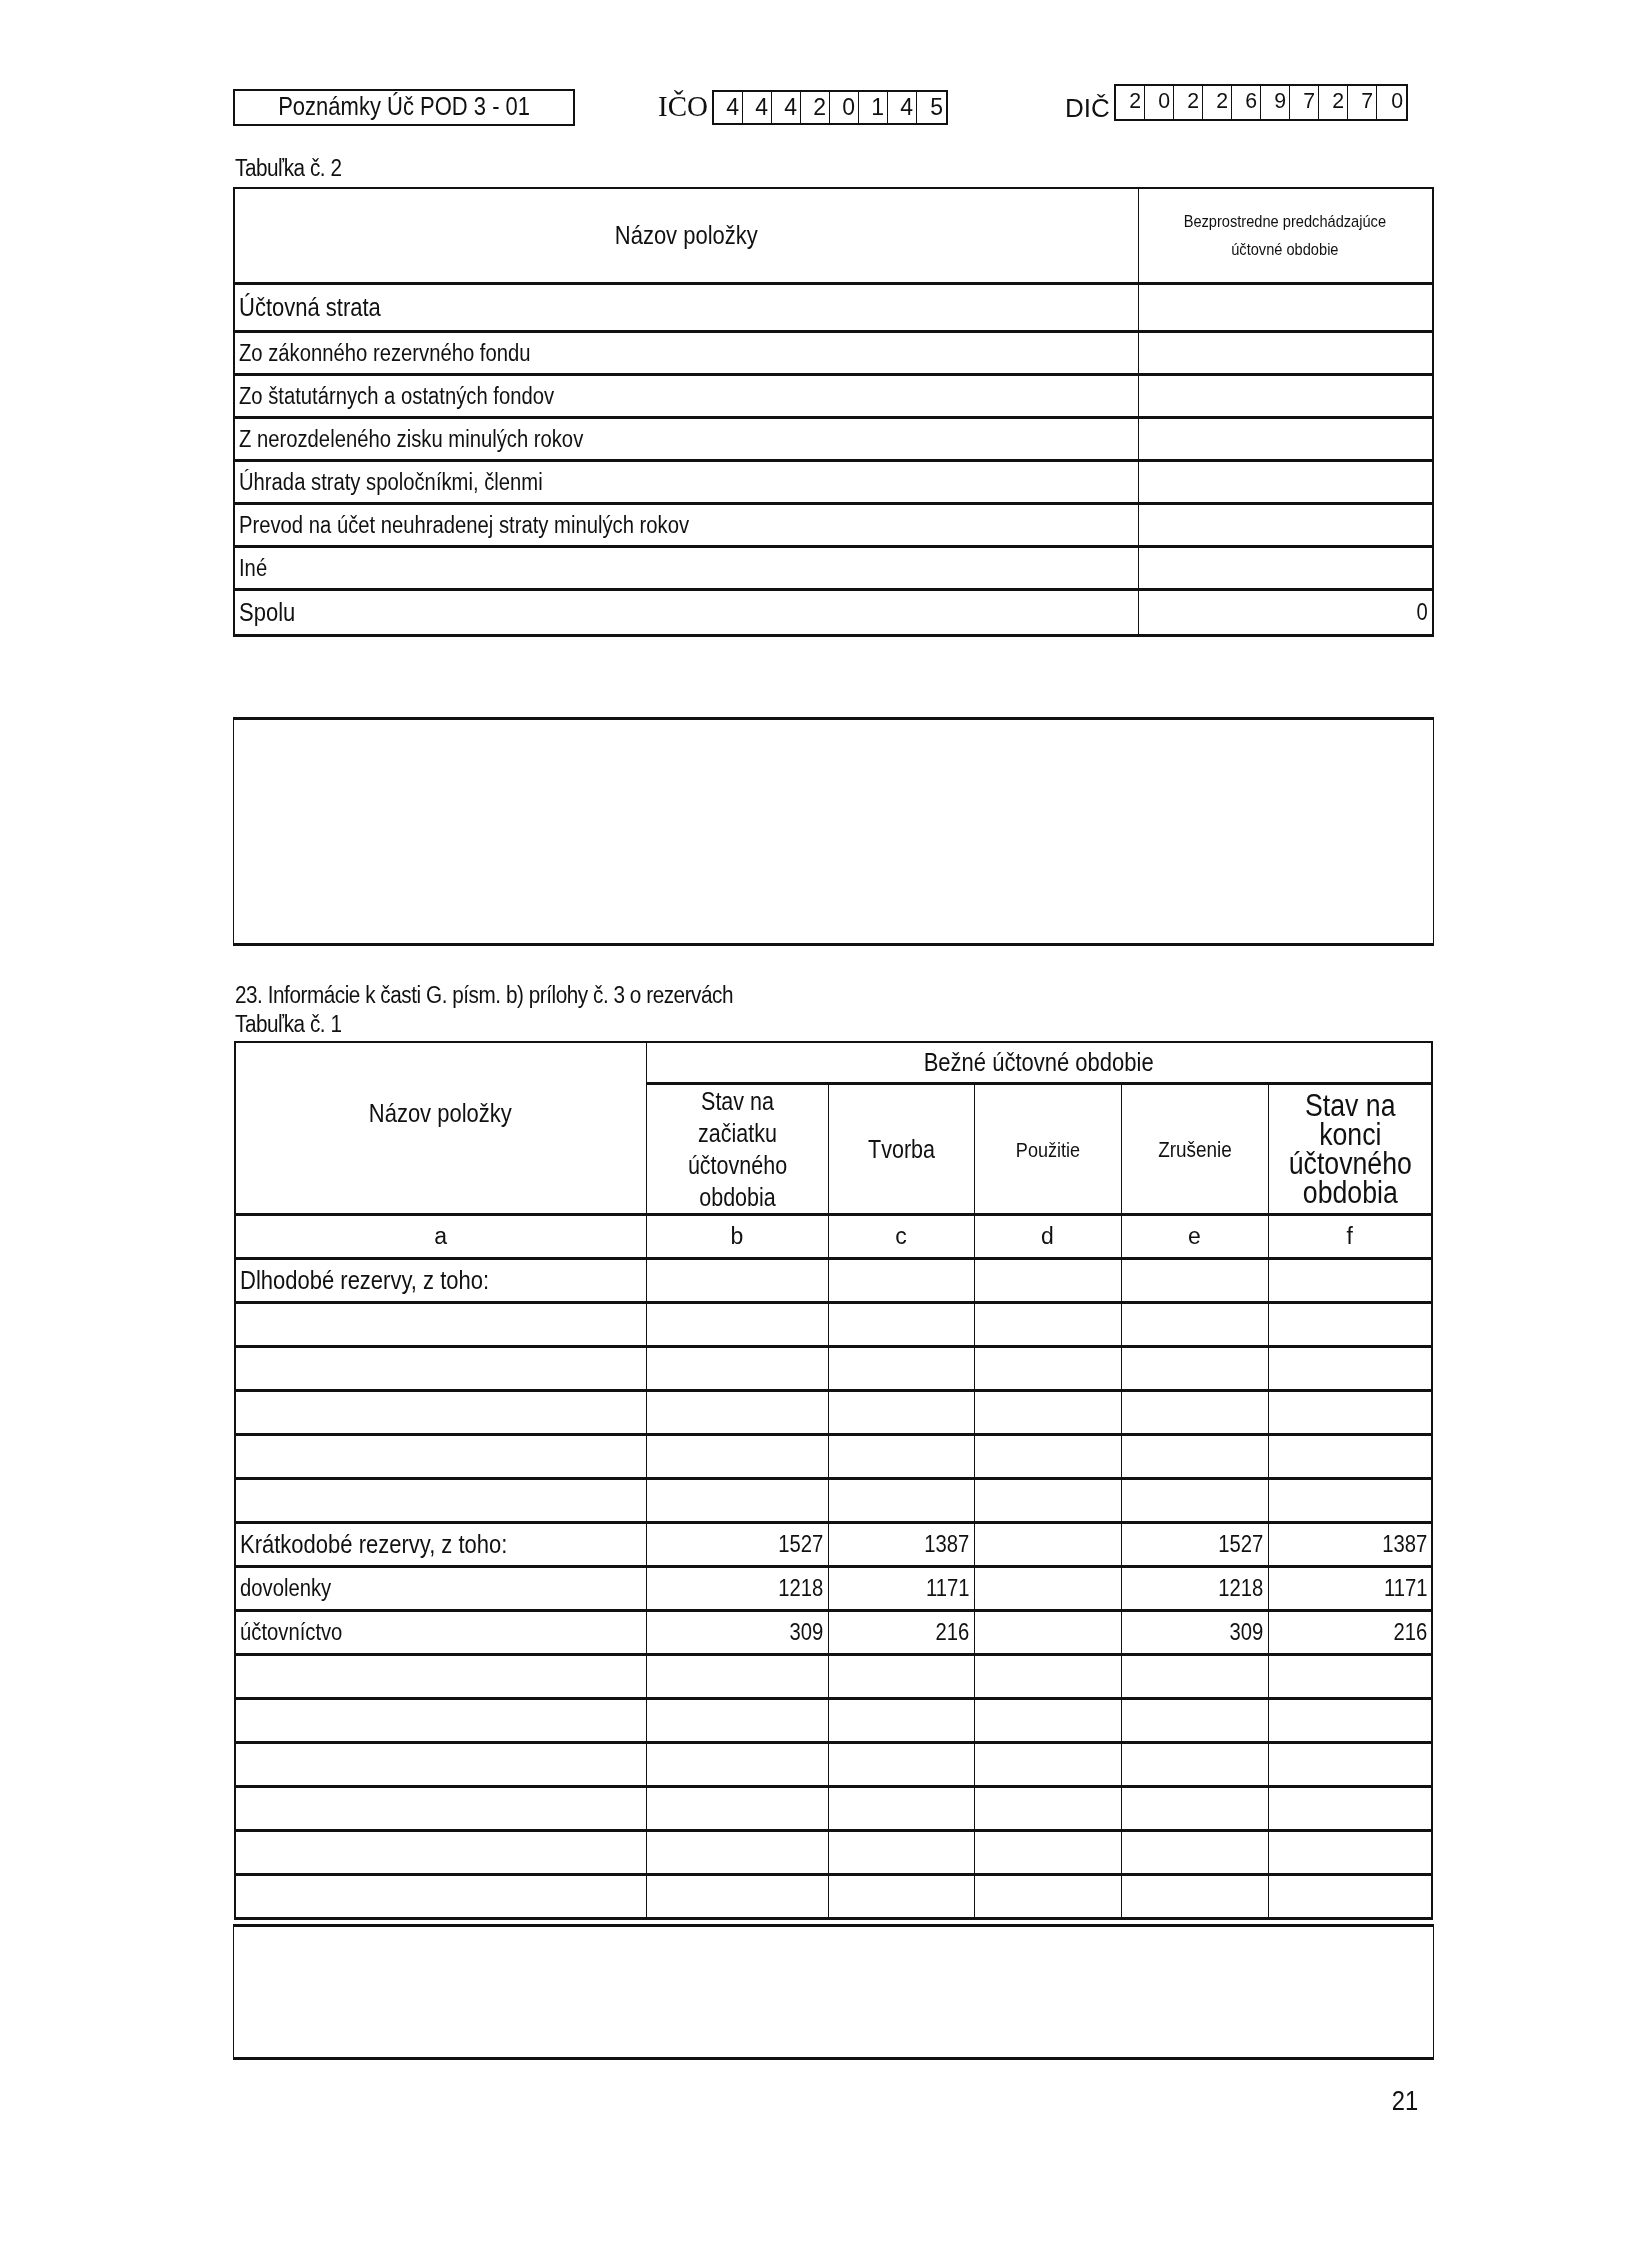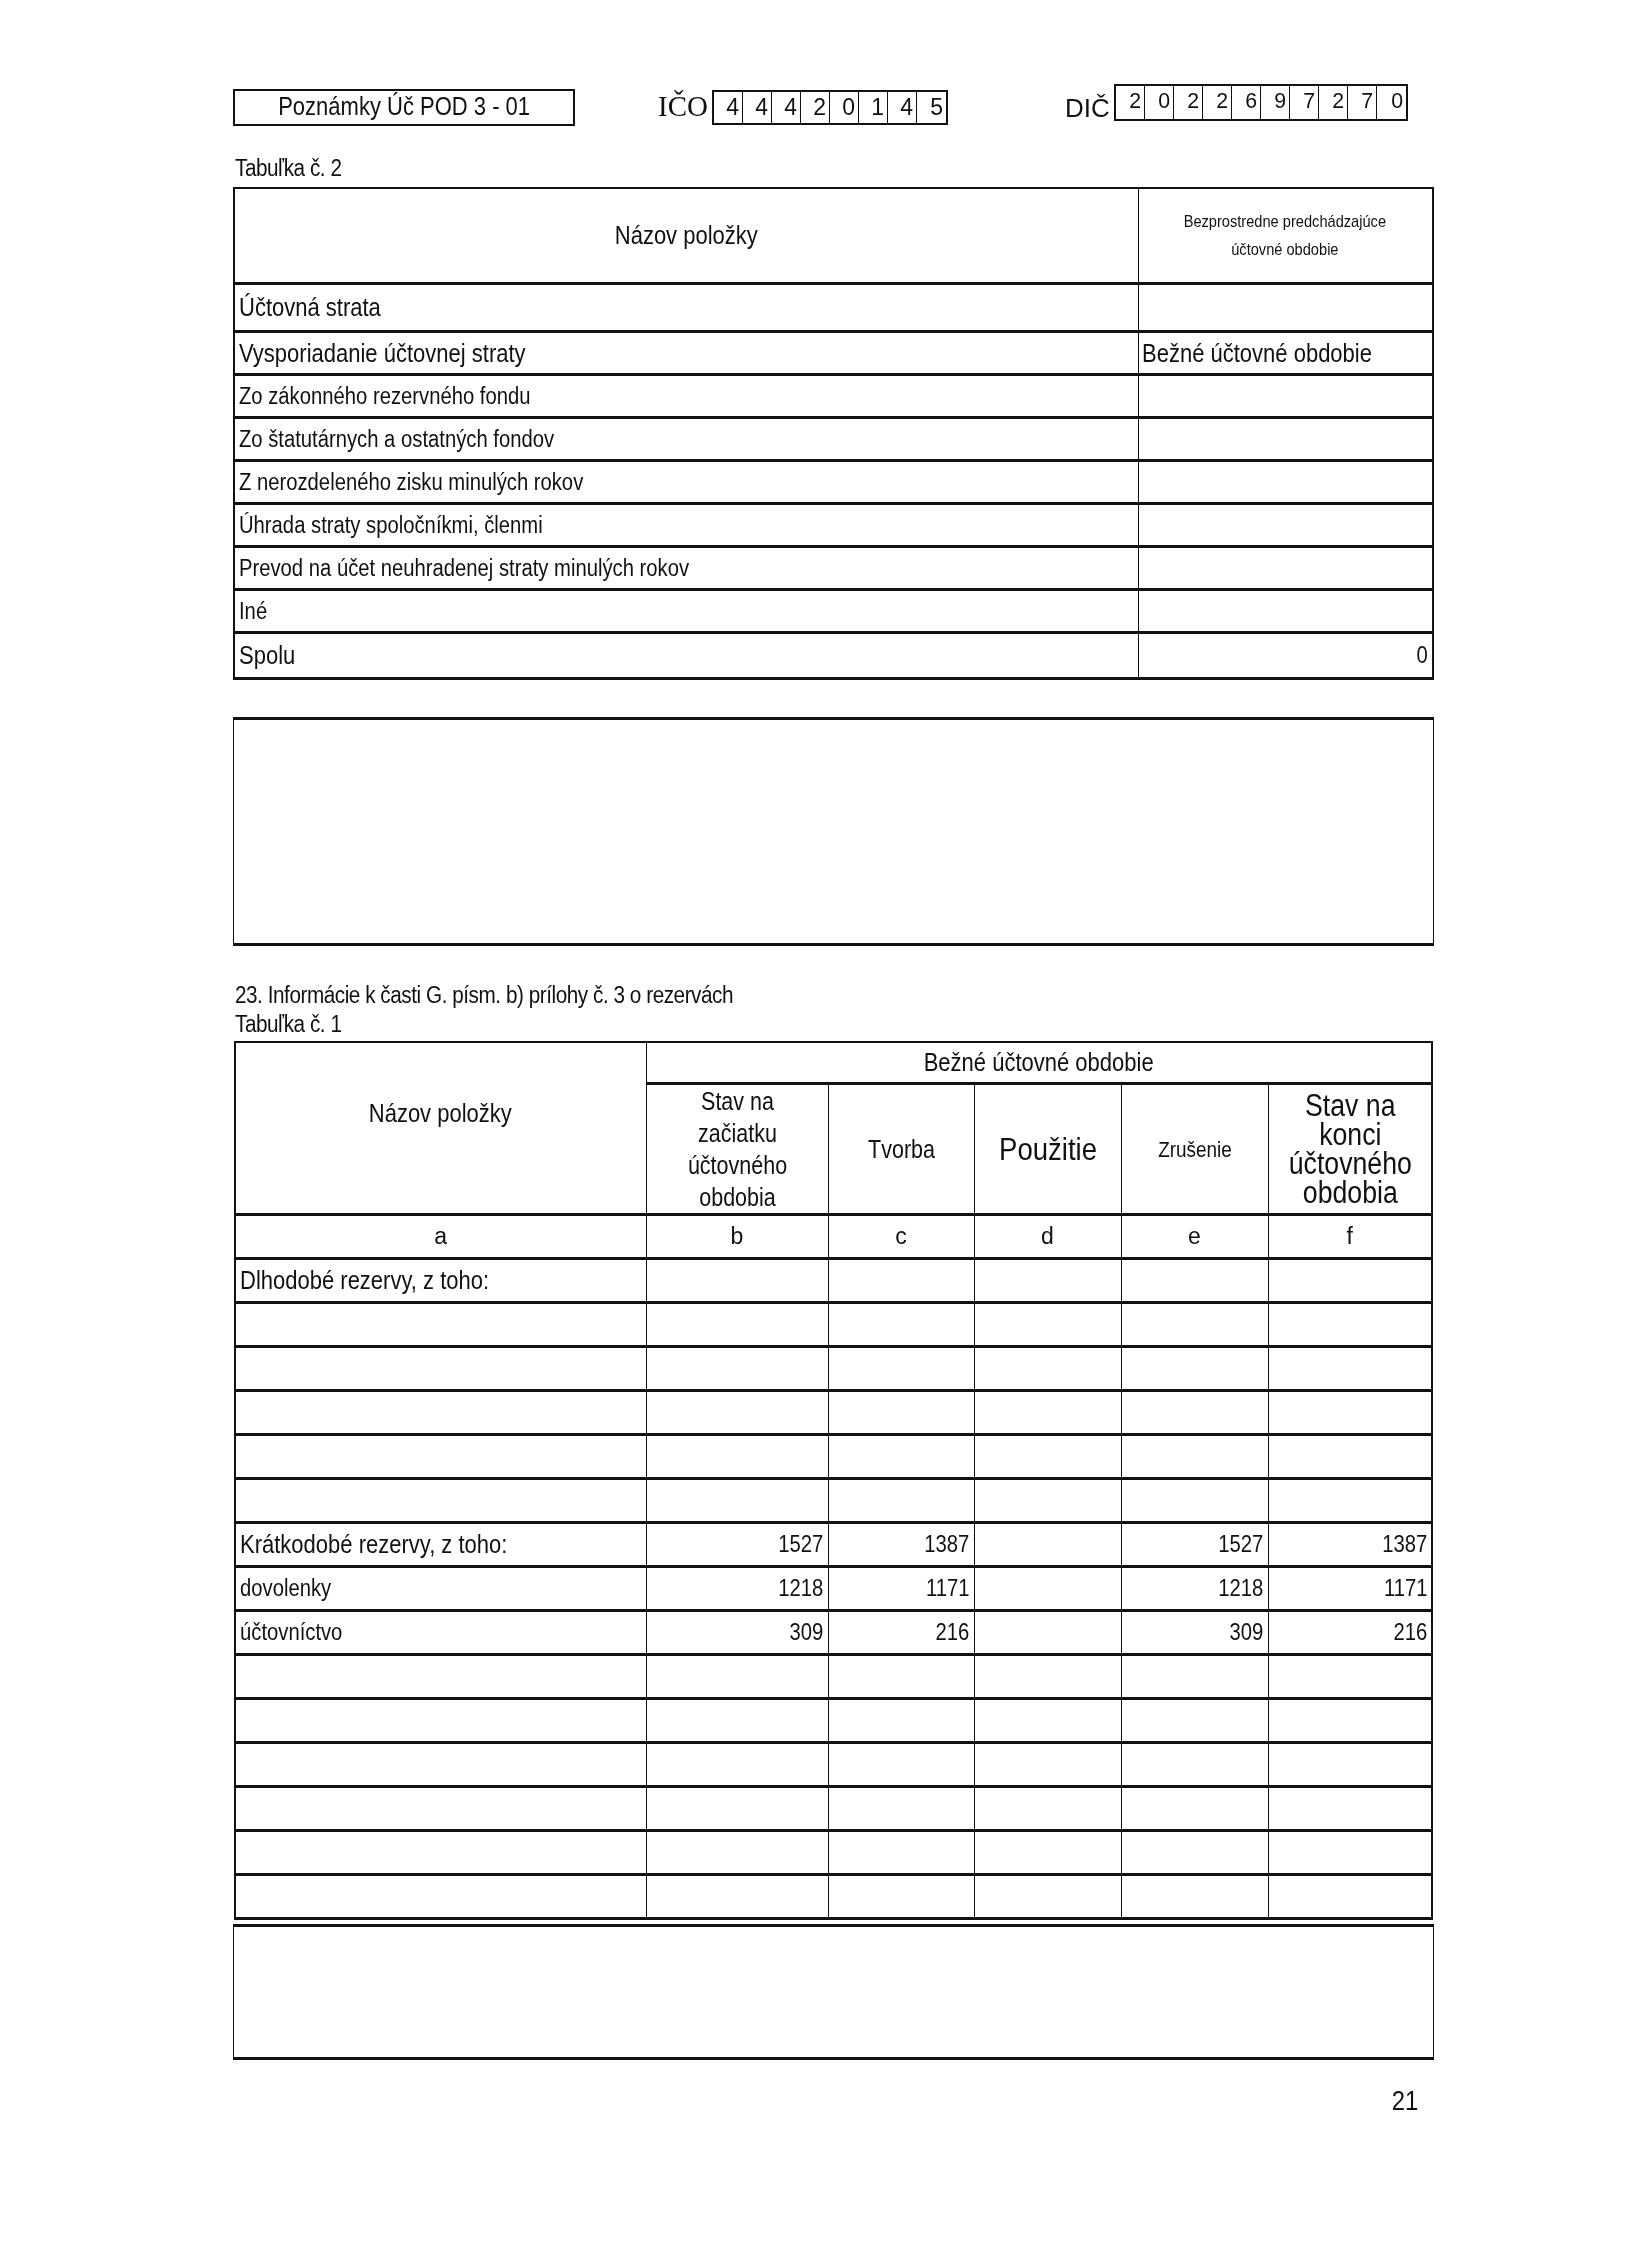--- a/index.html
+++ b/index.html
@@ -91,24 +91,20 @@
       <span class="condc" style="display:block; transform:scaleX(0.86);">Bezprostredne predchádzajúce účtovné obdobie</span>
     </td>
   </tr>
   </tbody>
     <tbody id="t2-body">
       <tr class="thick">
         <td style="font-size: 25px; height: 45px;"><span class="cond">Účtovná strata</span></td>
         <td class="num"><span class="condr"></span></td>
       </tr>
       <tr class="thick">
-        <td style="font-size: 25px;"><span class="cond">Vysporiadanie účtovnej straty</span></td>
-        <td class="" style="font-size: 25px;"><span class="cond">Bežné účtovné obdobie</span></td>
-      </tr>
-      <tr class="thick">
         <td><span class="cond">Zo zákonného rezervného fondu</span></td>
         <td class="num"><span class="condr"></span></td>
       </tr>
       <tr class="thick">
         <td><span class="cond">Zo štatutárnych a ostatných fondov</span></td>
         <td class="num"><span class="condr"></span></td>
       </tr>
       <tr class="thick">
         <td><span class="cond">Z nerozdeleného zisku minulých rokov</span></td>
         <td class="num"><span class="condr"></span></td>
@@ -155,21 +151,21 @@
       <span class="condc">Bežné účtovné obdobie</span>
     </td>
   </tr>
   <tr class="thick" id="t1-colheads">
         <td class="center" style="white-space: normal; font-size: 25px; line-height: 32px; height: 95px; padding: 0px 14px;">
           <span class="condc" style="display: block; transform: scaleX(0.86);">Stav na začiatku účtovného obdobia</span>
         </td>
         <td class="center" style="white-space: normal; font-size: 25px; line-height: 29px; height: 95px; padding: 0px 1px;">
           <span class="condc" style="display: block; transform: scaleX(0.86);">Tvorba</span>
         </td>
-        <td class="center" style="white-space: normal; font-size: 32px; line-height: 29px; height: 95px; padding: 0px 1px;">
+        <td class="center" style="white-space: normal; font-size: 21px; line-height: 29px; height: 95px; padding: 0px 1px;">
           <span class="condc" style="display: block; transform: scaleX(0.86);">Použitie</span>
         </td>
         <td class="center" style="white-space: normal; font-size: 22px; line-height: 29px; height: 95px; padding: 0px 1px;">
           <span class="condc" style="display: block; transform: scaleX(0.86);">Zrušenie</span>
         </td>
         <td class="center" style="white-space: normal; font-size: 31px; line-height: 29px; height: 95px; padding: 0px 1px;">
           <span class="condc" style="display: block; transform: scaleX(0.86);">Stav na konci účtovného obdobia</span>
         </td>
       </tr>
   <tr class="thick" id="t1-letters">

